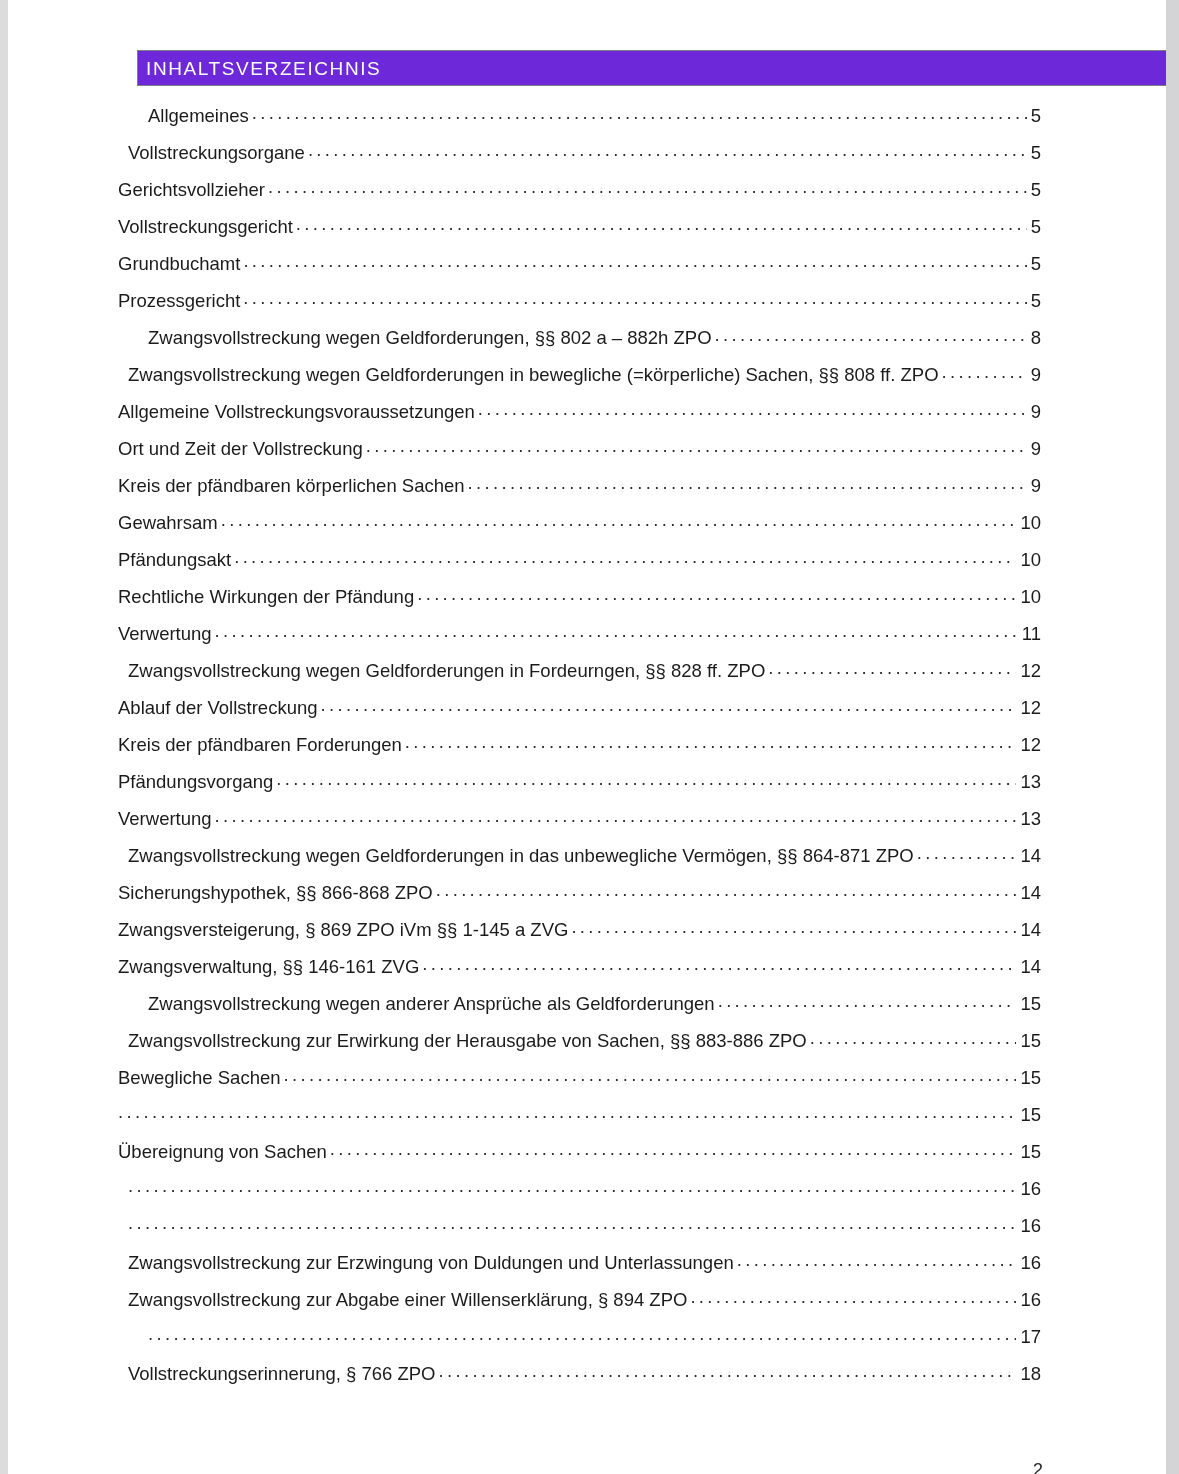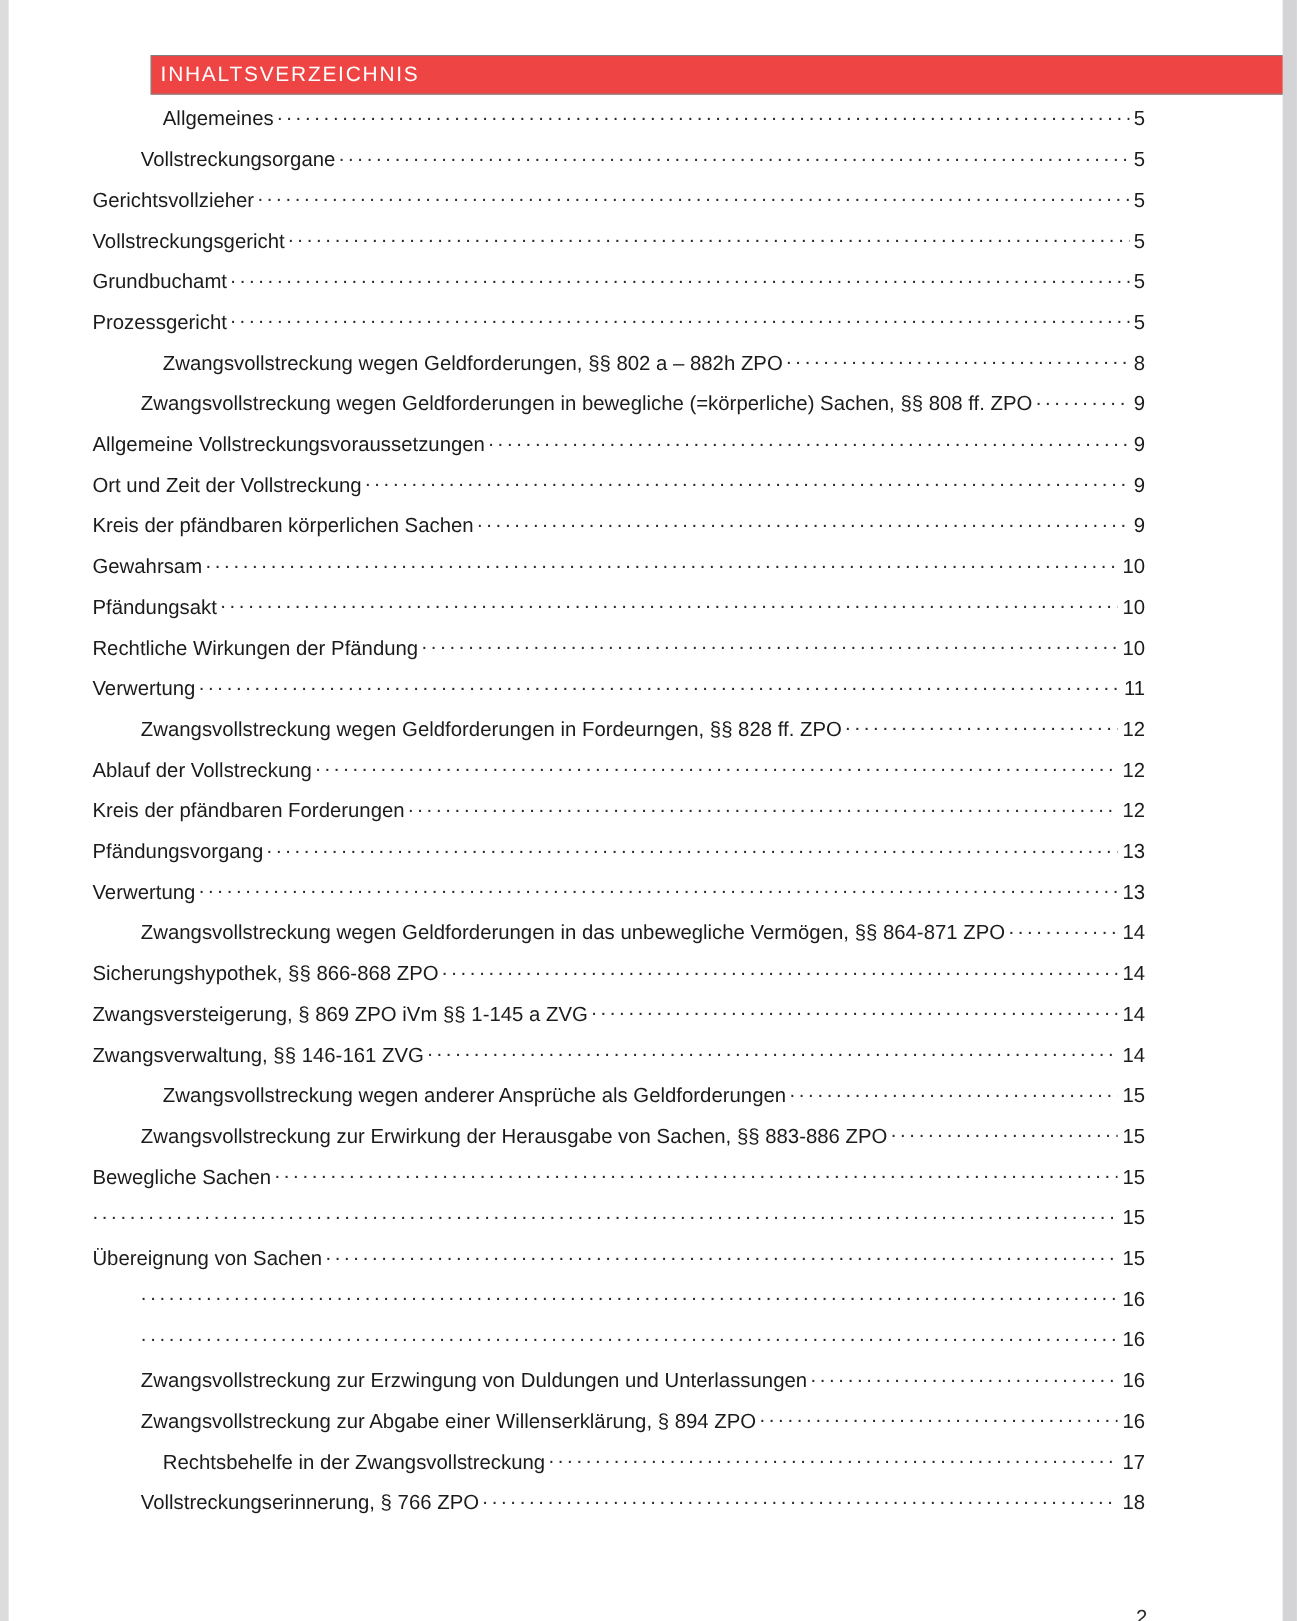--- a/index.html
+++ b/index.html
@@ -34,21 +34,21 @@
     background: #ffffff;
   }
 
   
   #toc-heading-bar {
     position: absolute;
     left: 129px;
     top: 50px;
     width: 1036px;
     height: 36px;
-    background: #ef4444;
+    background: #6d28d9;
     box-sizing: border-box;
     border: 1px solid #7f817c;
     display: flex;
     align-items: center;
   }
   #toc-heading-bar .label {
     color: #ffffff;
     font-size: 19px;
     letter-spacing: 1.6px;
     padding-left: 8px;
@@ -58,21 +58,21 @@
 
   
   #toc-list {
     position: absolute;
     left: 0;
     top: 97px;
     width: 1158px;
   }
   .toc-row {
     display: flex;
-    align-items: flex-start;
+    align-items: center;
     height: 37px;
     font-size: 18.5px;
     color: #1b1b1b;
     white-space: nowrap;
     box-sizing: border-box;
   }
   .toc-row .title {
     flex: 0 0 auto;
     padding-right: 3px;
   }
@@ -98,21 +98,21 @@
   }
   .toc-row .page {
     flex: 0 0 auto;
     text-align: right;
     padding-left: 4px;
   }
 
   
   .lvl1 { padding-left: 140px;  padding-right: 125px; }
   .lvl2 { padding-left: 120px;  padding-right: 125px; }
-  .lvl3 { padding-left: 76px;  padding-right: 125px; }
+  .lvl3 { padding-left: 110px;  padding-right: 125px; }
 
   
   #folio {
     position: absolute;
     left: 0;
     top: 1459px;
     width: 1035px;
     text-align: right;
     font-size: 18.5px;
     color: #2b2b2b;
@@ -287,21 +287,20 @@
         <span class="title"><span>Zwangsvollstreckung zur Erzwingung von Duldungen und Unterlassungen</span></span>
         <span class="leader"></span>
         <span class="page">16</span>
       </div>
       <div class="toc-row lvl2">
         <span class="title"><span>Zwangsvollstreckung zur Abgabe einer Willenserklärung, § 894 ZPO</span></span>
         <span class="leader"></span>
         <span class="page">16</span>
       </div>
       <div class="toc-row lvl1">
-        <span class="title"><span>Rechtsbehelfe in der Zwangsvollstreckung</span></span>
         <span class="leader"></span>
         <span class="page">17</span>
       </div>
       <div class="toc-row lvl2">
         <span class="title"><span>Vollstreckungserinnerung, § 766 ZPO</span></span>
         <span class="leader"></span>
         <span class="page">18</span>
       </div>
     </div>
 

